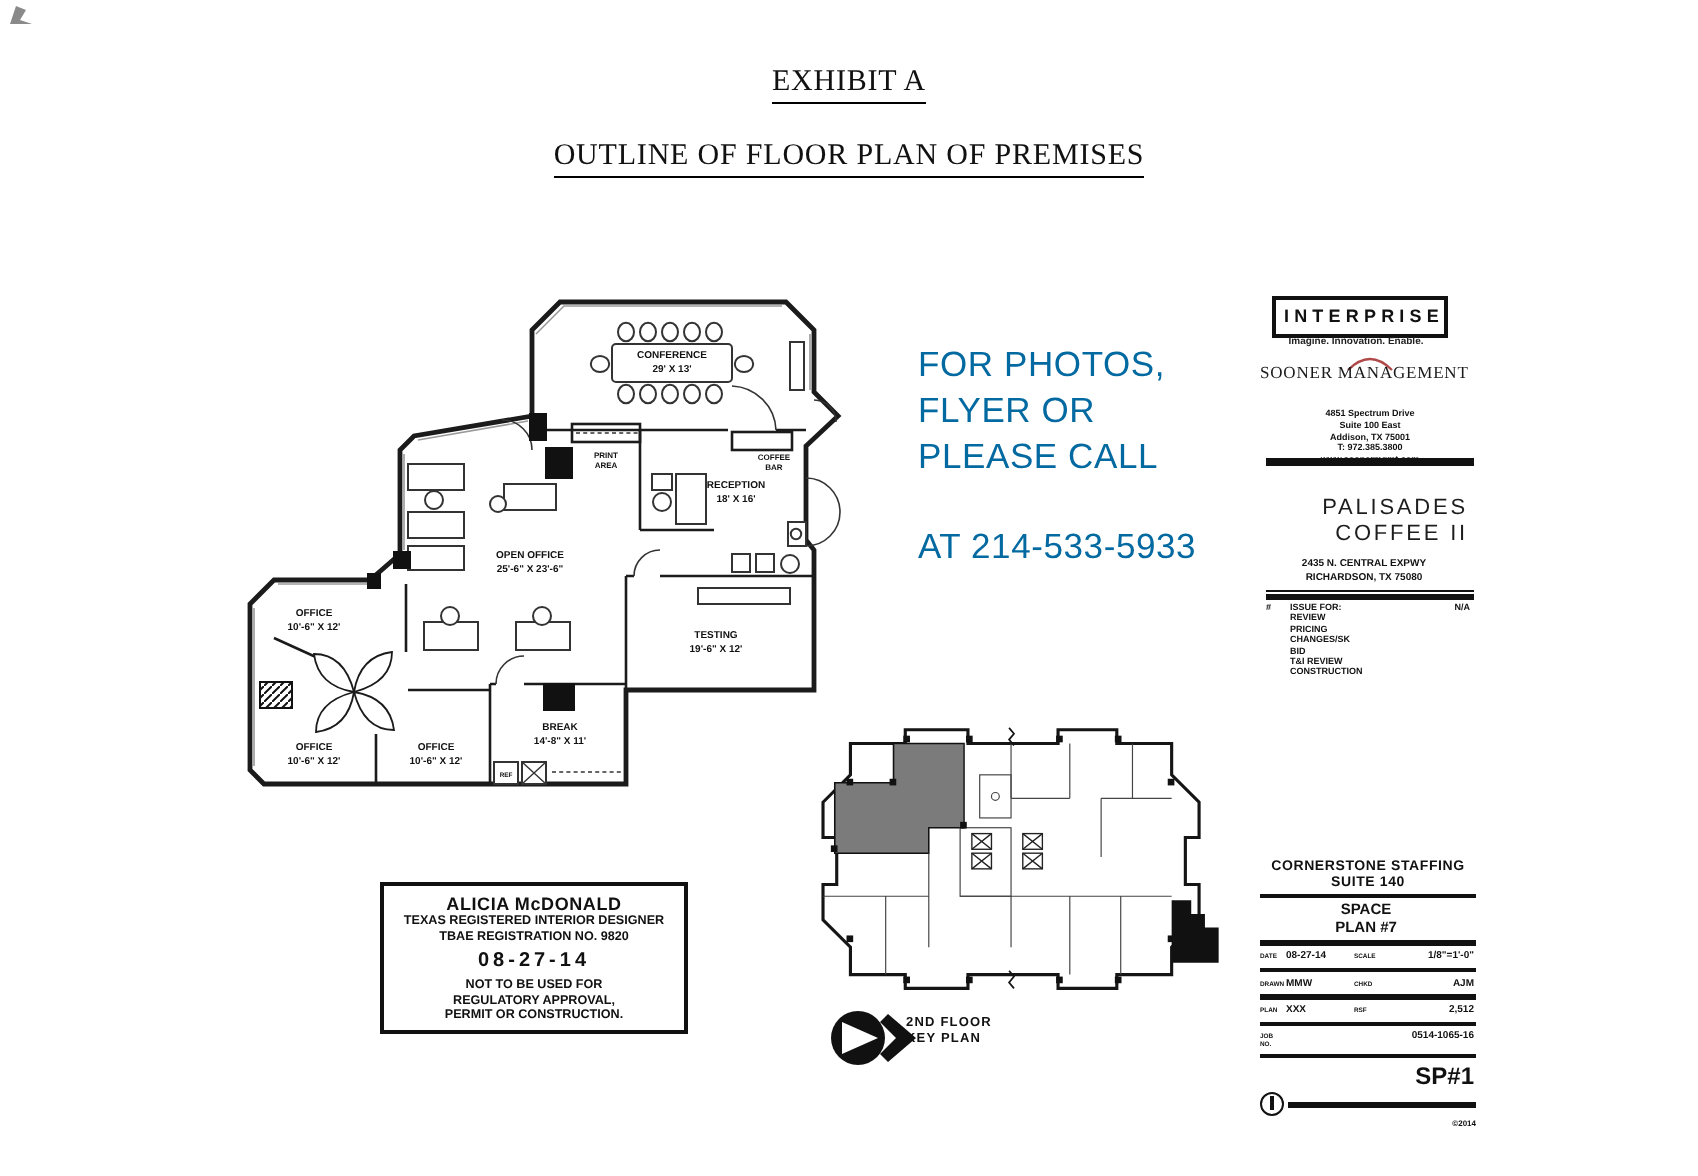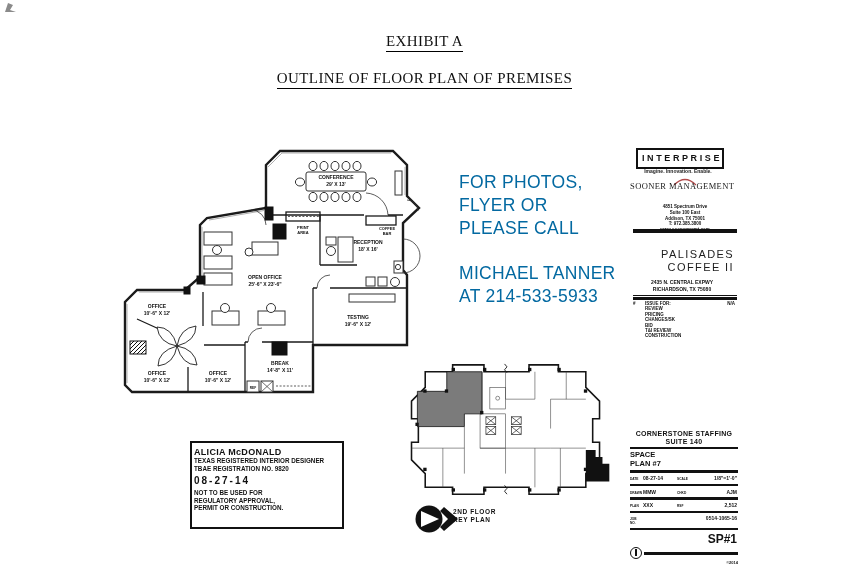--- a/index.html
+++ b/index.html
@@ -19,21 +19,21 @@
   .photos{position:absolute;left:459px;top:171px;font-size:17.5px;line-height:23px;
           color:#0369a1;letter-spacing:.3px;}
   .photos .block2{margin-top:22px;}
   
   .keyplan{position:absolute;left:403px;top:360px;width:207px;height:142px;}
   .kp-icon{position:absolute;left:414px;top:502px;width:48px;height:34px;}
   .kp-caption{position:absolute;left:453px;top:508px;font-size:6.5px;font-weight:bold;
               line-height:8px;letter-spacing:.6px;}
   
   .stamp{position:absolute;left:190px;top:441px;width:146px;border:2px solid #111;
-         font-weight:bold;padding:4px 2px 15px 2px;}
+         text-align:center;font-weight:bold;padding:4px 2px 3px 2px;}
   .stamp .nm{font-size:9px;letter-spacing:.3px;}
   .stamp .ln{font-size:6.3px;line-height:7.6px;}
   .stamp .dt{font-size:10px;letter-spacing:2px;margin:3px 0 3px 0;}
   
   .rc{position:absolute;}
   .ip-box{left:636px;top:148px;width:84px;border:2px solid #111;text-align:right;
           font-weight:bold;font-size:9px;letter-spacing:2.6px;padding:3px 0 4px 0;}
   .tagline{left:632px;top:168px;width:92px;text-align:center;font-size:5px;font-weight:bold;color:#222;}
   .sooner{left:630px;top:181px;width:106px;text-align:left;
           font-family:"Liberation Serif",serif;font-size:8.5px;letter-spacing:.4px;color:#1a1a1a;}
@@ -45,21 +45,21 @@
   .prop-addr{left:638px;top:279px;width:88px;text-align:center;font-size:5px;font-weight:bold;line-height:7px;}
   .issue{left:633px;top:295px;width:104px;border-top:1px solid #111;}
   .issue .thick{height:3px;background:#111;margin-top:1px;margin-bottom:1px;}
   .issue-row{display:flex;font-size:4.5px;font-weight:bold;line-height:5.4px;}
   .issue-row .num{width:12px;}
   .issue-row .val{margin-left:auto;padding-right:2px;}
   
   .tb{left:630px;top:430px;width:108px;}
   .tb-client{text-align:center;font-weight:bold;font-size:7px;line-height:8px;letter-spacing:.3px;}
   .tb-rule{height:2.4px;background:#111;margin:1px 0;}
-  .tb-sheet-title{text-align:left;font-weight:bold;font-size:7.5px;line-height:8.5px;padding:1px 2px 1px 0;}
+  .tb-sheet-title{text-align:center;font-weight:bold;font-size:7.5px;line-height:8.5px;padding:1px 2px 1px 0;}
   .tb-row{display:flex;align-items:baseline;font-size:5px;font-weight:bold;padding:1.5px 0;}
   .tb-lbl{font-size:3.2px;width:13px;flex:0 0 auto;color:#111;}
   .tb-v1{width:34px;}
   .tb-v2{margin-left:auto;padding-right:1px;text-align:right;}
   .tb-sheetno{display:flex;align-items:center;justify-content:flex-end;
               font-weight:bold;font-size:12px;padding:1px 1px 0 0;}
   .tb-logo-row{display:flex;align-items:center;margin-top:1px;}
   .tb-circ{width:10px;height:10px;border:1.8px solid #111;border-radius:50%;position:relative;flex:0 0 auto;}
   .tb-circ::after{content:"";position:absolute;left:3.6px;top:1px;width:2.2px;height:7px;background:#111;}
   .tb-logo-bar{height:3.6px;background:#111;flex:1;margin-left:2px;}
@@ -206,21 +206,20 @@
       </g>
       <text x="153" y="273.5" font-size="3.2">REF</text>
     </g>
   </svg>
 
   <div class="photos">
     <div>FOR PHOTOS,</div>
     <div>FLYER OR</div>
     <div>PLEASE CALL</div>
     <div class="block2">
-      <div>MICHAEL TANNER</div>
       <div>AT  214-533-5933</div>
     </div>
   </div>
 
   <svg class="keyplan" viewBox="0 0 210 145">
 
     <path d="M8,42 L22,28 L22,12 L50,12 L50,5 L82,5 L82,12 L128,12 L128,5 L158,5 L158,12 L186,12 L186,28
          L200,42 L200,60 L193,60 L193,84 L200,84 L200,102 L186,116 L186,130 L158,130 L158,137 L128,137
          L128,130 L82,130 L82,137 L50,137 L50,130 L22,130 L22,116 L8,102 L8,84 L15,84 L15,60 L8,60 Z" fill="none" stroke="#151515" stroke-width="1.6"></path>
 

